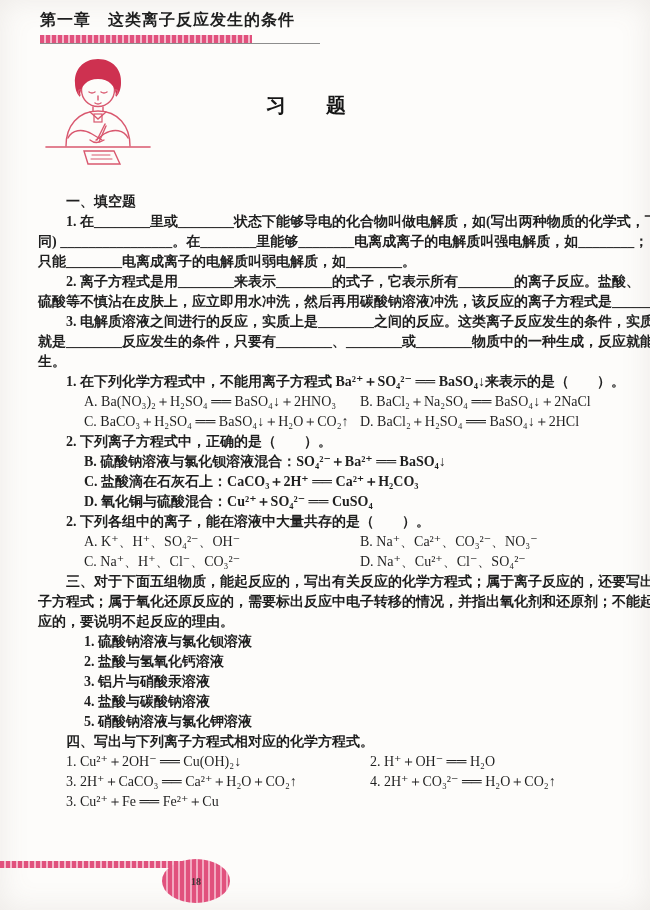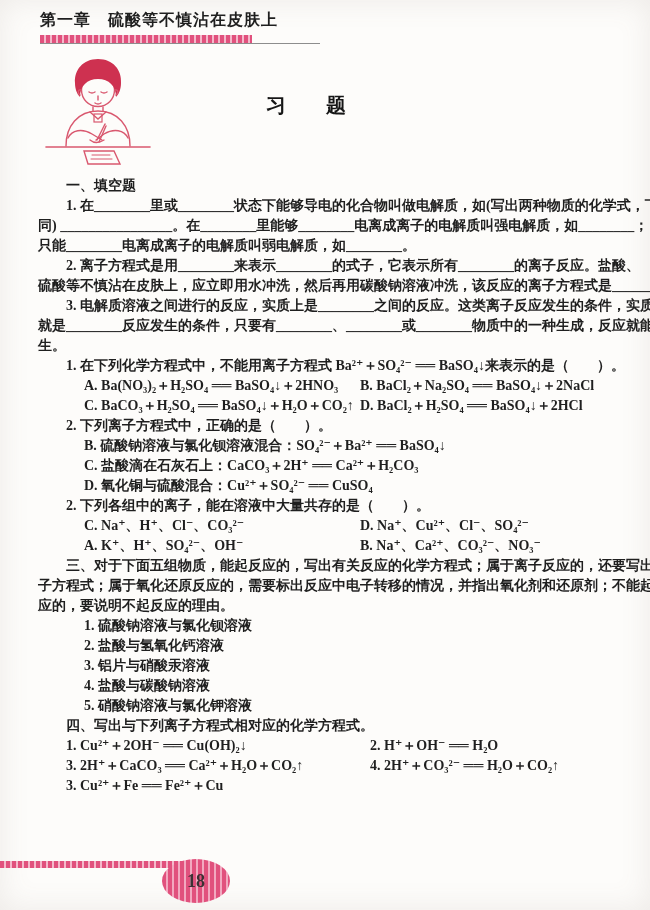--- a/index.html
+++ b/index.html
@@ -24,50 +24,50 @@
   }
   
   .illustration{position:absolute;left:42px;top:52px;width:112px;height:122px;}
   
   .page-title{
     position:absolute;left:266px;top:92px;
     font-size:20px;font-weight:bold;white-space:nowrap;color:#161616;
   }
   
   .content{
-    position:absolute;left:38px;top:176px;width:586px;
+    position:absolute;left:38px;top:192px;width:586px;
     font-size:14px;line-height:20px;
   }
   .line{white-space:nowrap;}
   .ind1{padding-left:28px;}   
   .ind2{padding-left:46px;}   
   .two-col{display:flex;white-space:nowrap;}
   .two-col .c1{flex:0 0 322px;box-sizing:border-box;padding-left:46px;}
   .two-col.eq .c1{flex:0 0 332px;padding-left:28px;}
   .sec-head{font-weight:bold;}
   
   .fill .line, .content .line{font-weight:600;}
-  .content .formula-line{font-weight:700;}
+  .content .formula-line{font-weight:400;}
   
   .footer-bar{
     position:absolute;left:0;top:861px;width:193px;height:7px;
     background:repeating-linear-gradient(90deg,#e1517d 0 4px,#f4b9cb 4px 6px);
   }
   .page-oval{
     position:absolute;left:162px;top:859px;width:68px;height:44px;
     border-radius:50%;
     background:repeating-linear-gradient(90deg,#e1517d 0 4px,#f2a9c0 4px 6px);
     display:flex;align-items:center;justify-content:center;
   }
-  .page-oval span{font-size:18px;color:#3c3134;font-weight:bold;}
+  .page-oval span{font-size:10px;color:#3c3134;font-weight:bold;}
 </style>
 </head>
 <body>
 
-<div class="chapter">第一章　硫酸等不慎沾在皮肤上</div>
+<div class="chapter">第一章　这类离子反应发生的条件</div>
 <div class="header-bar"></div>
 <div class="header-rule"></div>
 
 <div class="illustration">
   <svg width="112" height="122" viewBox="0 0 112 122">
     <g stroke="#d9586f" stroke-width="1.4" fill="none" stroke-linecap="round">
 
       <circle cx="56" cy="38" r="16.5"></circle>
 
       <path d="M56,7 C41,7 32,18 33,31 C33,37 35,42 38,45 C38,34 45,27 56,27 C67,27 74,34 74,45 C77,42 79,37 79,31 C80,18 71,7 56,7 Z" fill="#ce3150" stroke="none"></path>
@@ -123,26 +123,26 @@
   <div class="two-col">
     <span class="c1 formula-line">C. BaCO₃＋H₂SO₄ ══ BaSO₄↓＋H₂O＋CO₂↑</span>
     <span class="formula-line">D. BaCl₂＋H₂SO₄ ══ BaSO₄↓＋2HCl</span>
   </div>
   <div class="line ind1">2. 下列离子方程式中，正确的是（　　）。</div>
   <div class="line ind2">B. 硫酸钠溶液与氯化钡溶液混合：SO₄²⁻＋Ba²⁺ ══ BaSO₄↓</div>
   <div class="line ind2">C. 盐酸滴在石灰石上：CaCO₃＋2H⁺ ══ Ca²⁺＋H₂CO₃</div>
   <div class="line ind2">D. 氧化铜与硫酸混合：Cu²⁺＋SO₄²⁻ ══ CuSO₄</div>
   <div class="line ind1">2. 下列各组中的离子，能在溶液中大量共存的是（　　）。</div>
   <div class="two-col">
+    <span class="c1 formula-line">A. K⁺、H⁺、SO₄²⁻、OH⁻</span>
+    <span class="formula-line">B. Na⁺、Ca²⁺、CO₃²⁻、NO₃⁻</span>
+  </div>
+  <div class="two-col">
     <span class="c1 formula-line">C. Na⁺、H⁺、Cl⁻、CO₃²⁻</span>
     <span class="formula-line">D. Na⁺、Cu²⁺、Cl⁻、SO₄²⁻</span>
-  </div>
-  <div class="two-col">
-    <span class="c1 formula-line">A. K⁺、H⁺、SO₄²⁻、OH⁻</span>
-    <span class="formula-line">B. Na⁺、Ca²⁺、CO₃²⁻、NO₃⁻</span>
   </div>
 
   <div class="line ind1">三、对于下面五组物质，能起反应的，写出有关反应的化学方程式；属于离子反应的，还要写出离</div>
   <div class="line">子方程式；属于氧化还原反应的，需要标出反应中电子转移的情况，并指出氧化剂和还原剂；不能起反</div>
   <div class="line">应的，要说明不起反应的理由。</div>
   <div class="line ind2">1. 硫酸钠溶液与氯化钡溶液</div>
   <div class="line ind2">2. 盐酸与氢氧化钙溶液</div>
   <div class="line ind2">3. 铝片与硝酸汞溶液</div>
   <div class="line ind2">4. 盐酸与碳酸钠溶液</div>
   <div class="line ind2">5. 硝酸钠溶液与氯化钾溶液</div>

